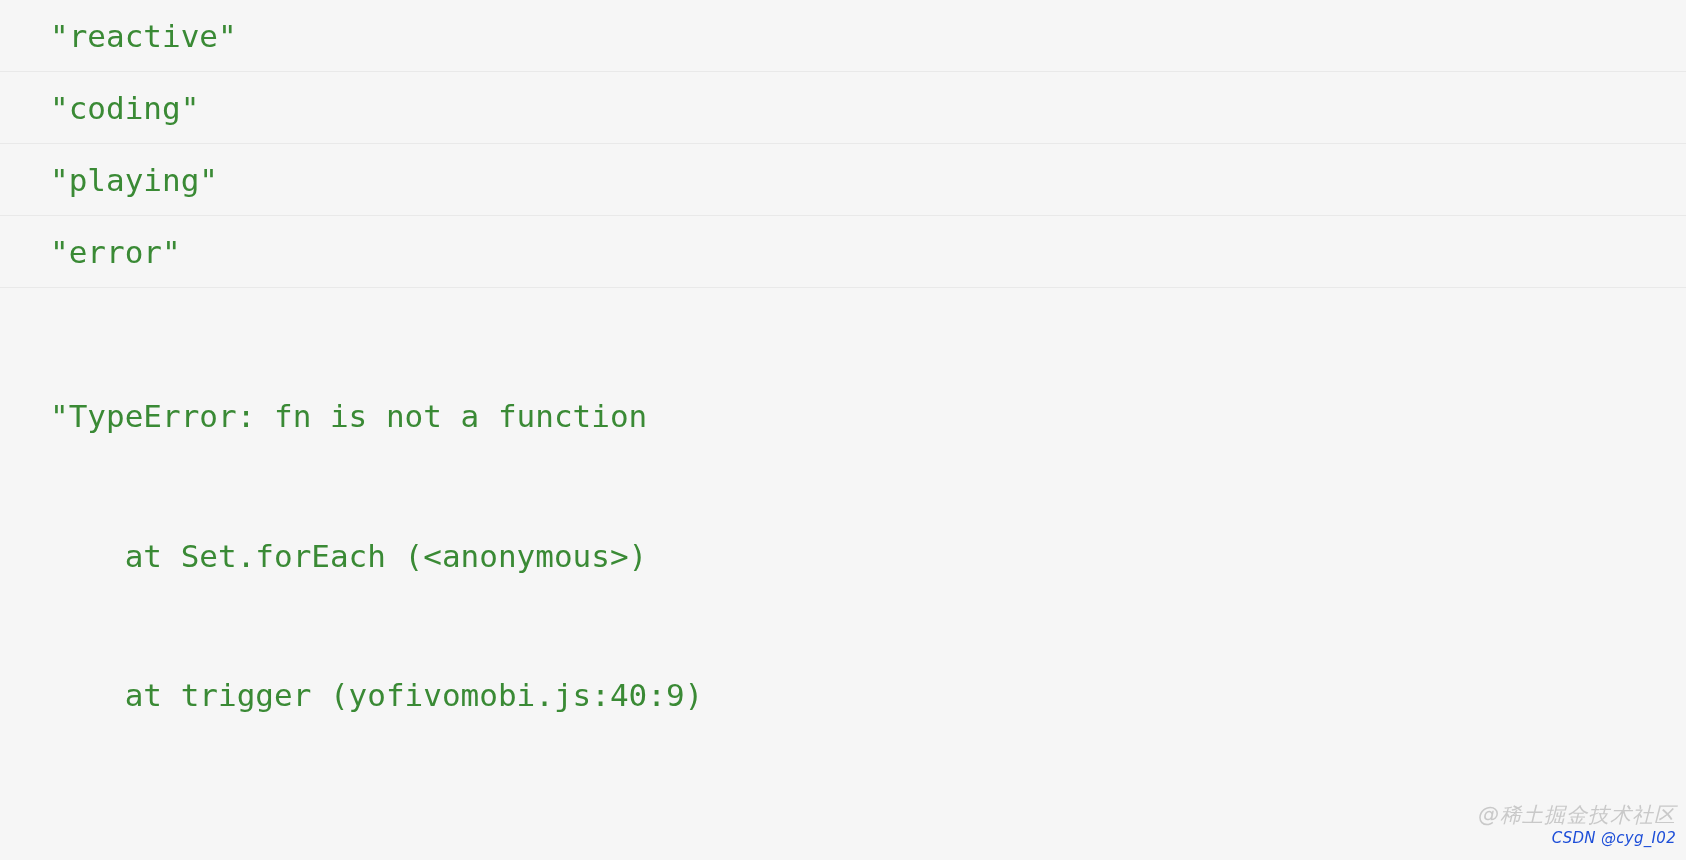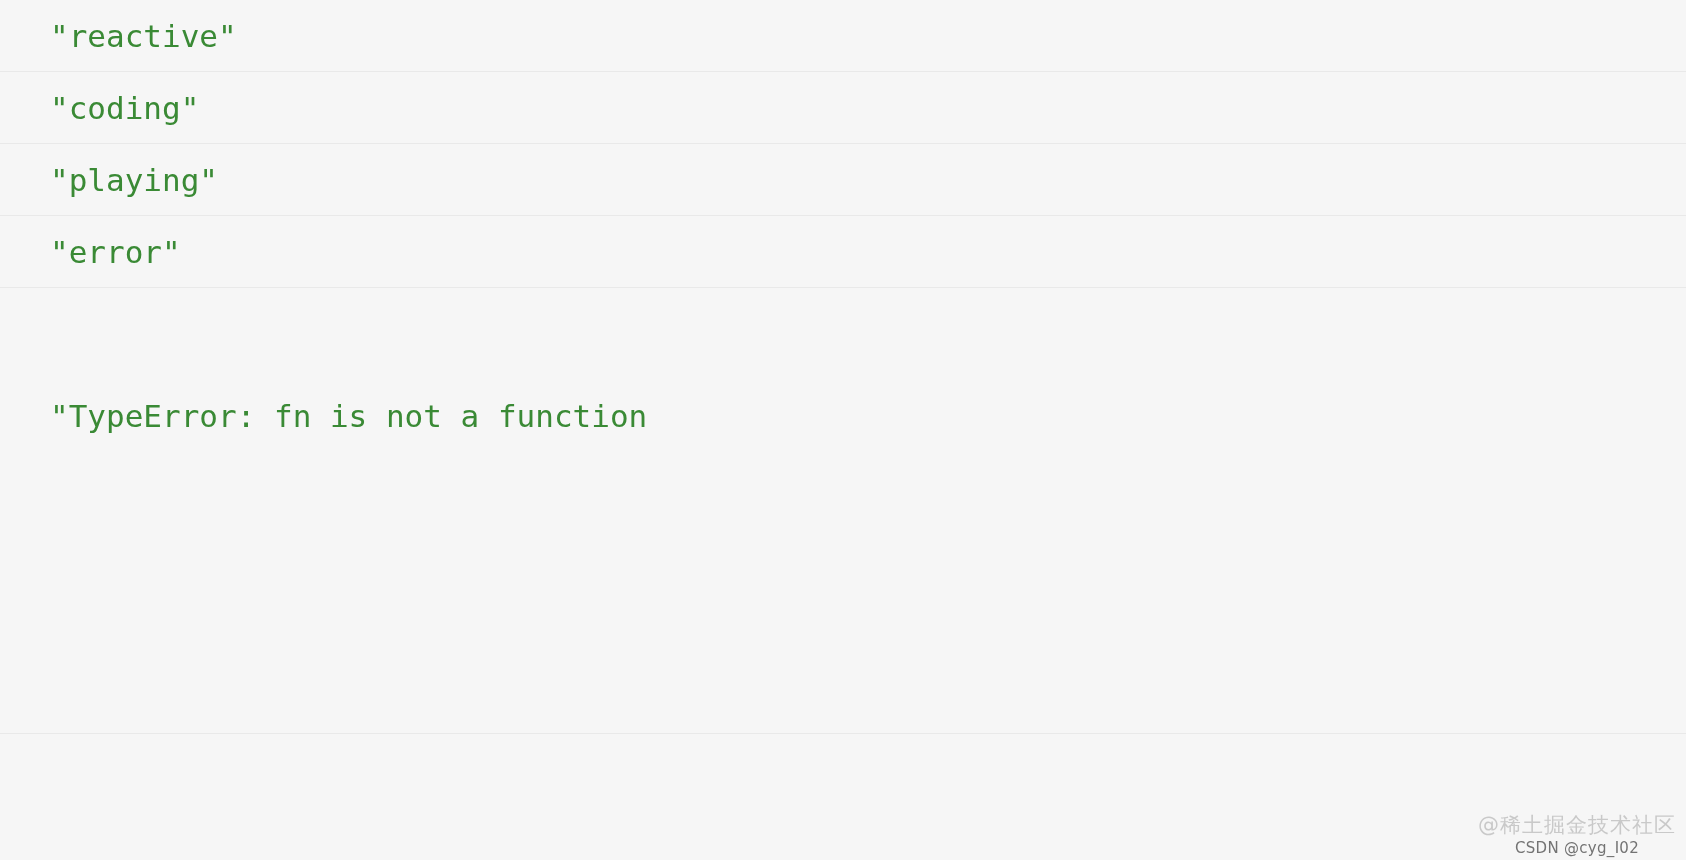--- a/index.html
+++ b/index.html
@@ -64,41 +64,41 @@
     margin: 0;
   }
 
   .stack-line {
     white-space: pre;
   }
 
   .watermark {
     position: absolute;
     right: 10px;
-    bottom: 2px;
+    bottom: 12px;
     text-align: right;
     pointer-events: none;
     user-select: none;
+    font-style: italic;
   }
   .wm-main {
     font-family: "DejaVu Sans", "Liberation Sans", sans-serif;
     font-size: 21px;
     color: #c9c9c9;
     letter-spacing: 1px;
     line-height: 26px;
     display: block;
   }
   .wm-sub {
     font-family: "DejaVu Sans", "Liberation Sans", sans-serif;
     font-size: 15px;
-    color: #737373;
+    color: #1d4ed8;
     line-height: 20px;
     display: block;
     letter-spacing: 0.3px;
-    text-align: center;
   }
 </style>
 </head>
 <body>
 
 <div id="console">
 
   <div class="console-row simple">
     <span class="log-text">"reactive"</span>
   </div>
@@ -111,20 +111,22 @@
     <span class="log-text">"playing"</span>
   </div>
 
   <div class="console-row simple">
     <span class="log-text">"error"</span>
   </div>
 
   <div class="console-row error-block">
     <div class="stack-lines">
       <div class="stack-line">"TypeError: fn is not a function</div>
+      <div class="stack-line">    at Set.forEach (&lt;anonymous&gt;)</div>
+      <div class="stack-line">    at trigger (yofivomobi.js:40:9)</div>
       
       
       
       
     </div>
   </div>
 
   <div class="watermark">
     <span class="wm-main">@稀土掘金技术社区</span>
     <span class="wm-sub">CSDN @cyg_I02</span>

